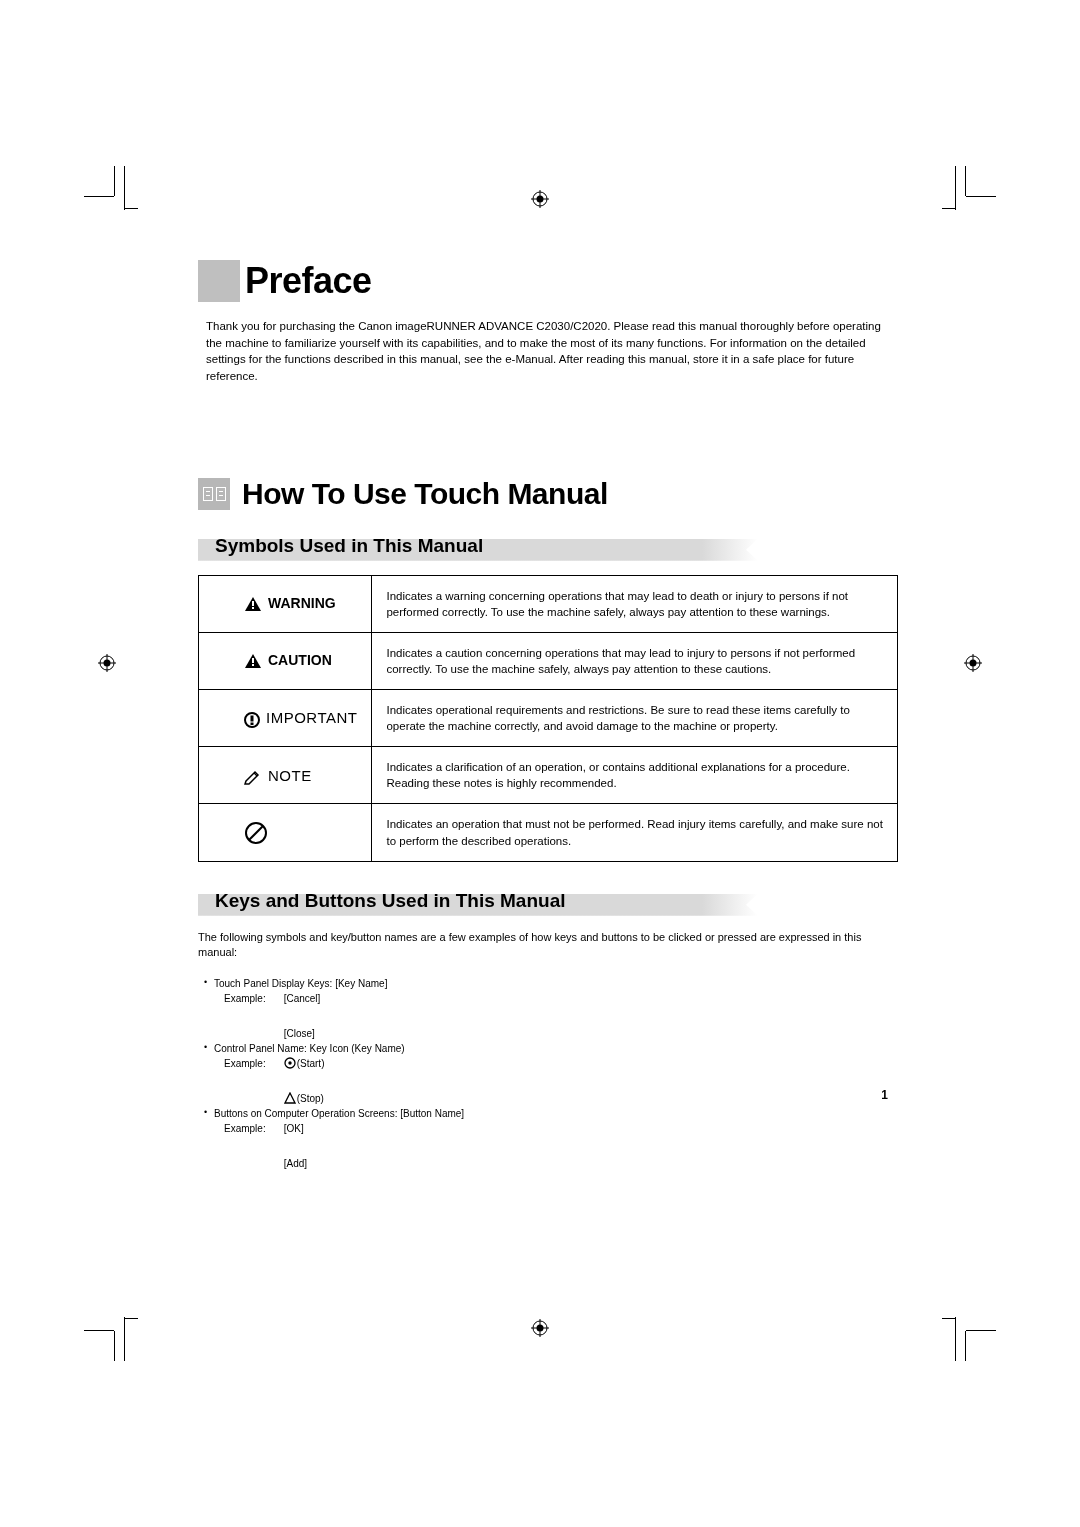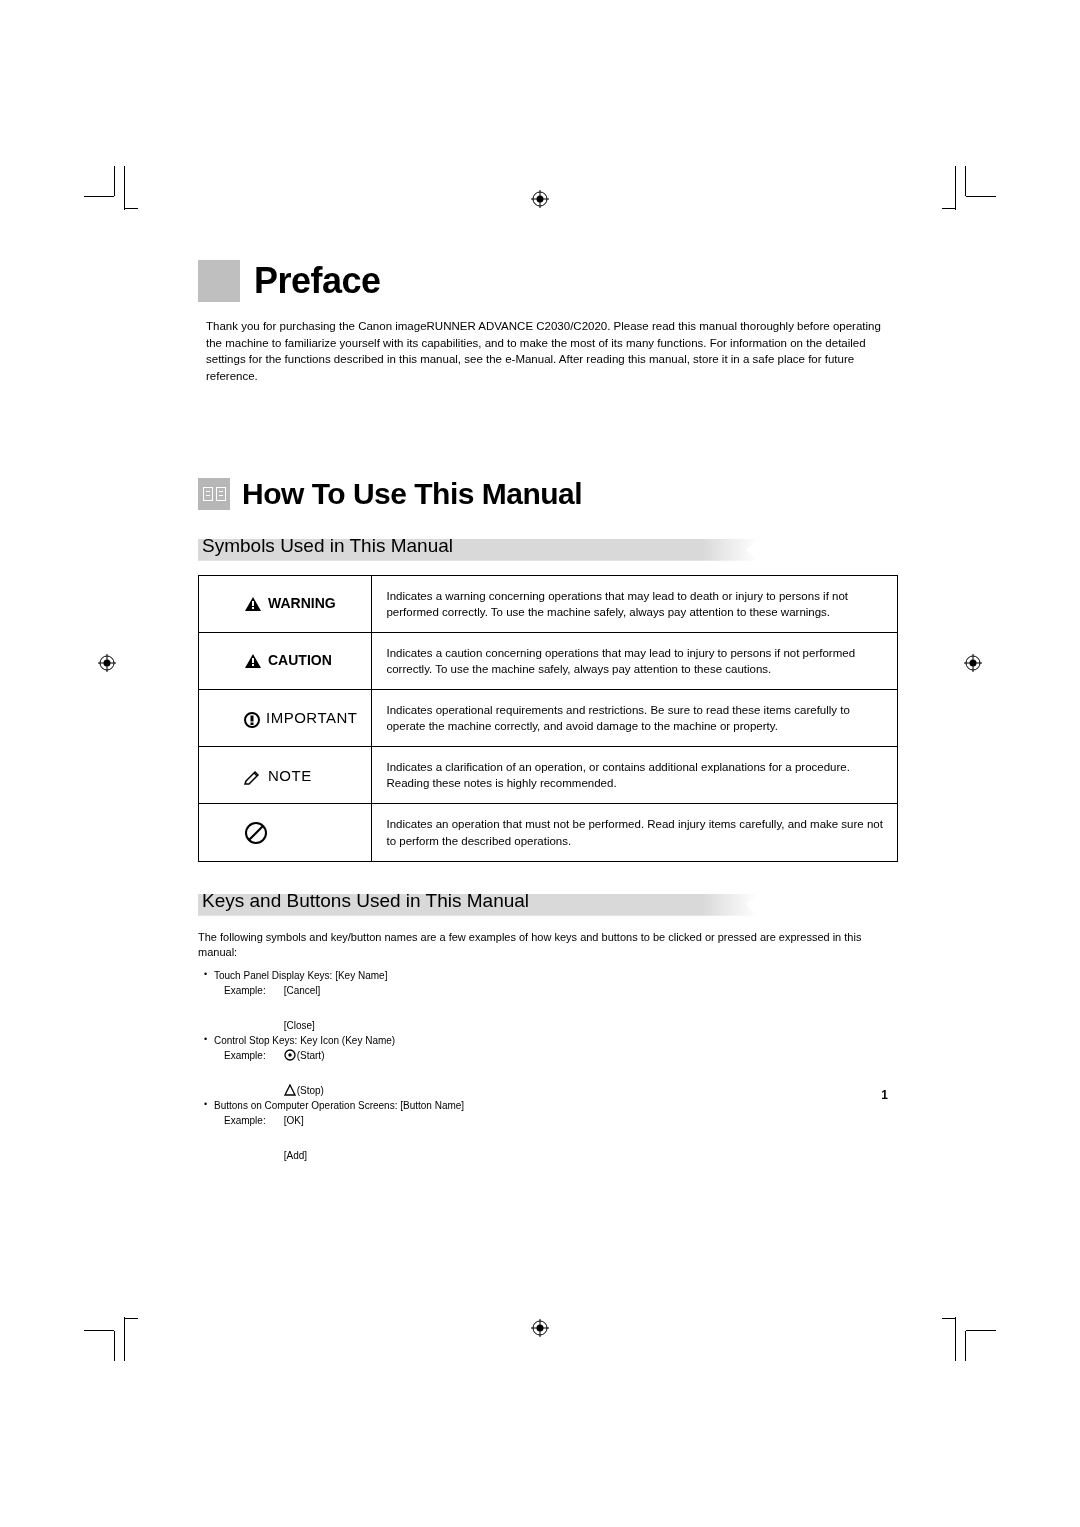--- a/index.html
+++ b/index.html
@@ -32,21 +32,21 @@
   .reg-bottom { bottom: 190px; left: 50%; transform: translateX(-50%); }
   .reg-left   { top: 654px; left: 98px; }
   .reg-right  { top: 654px; right: 98px; }
   .reg-mark svg { display: block; }
   .page {
     position: absolute;
     top: 260px;
     left: 198px;
     width: 700px;
   }
-  .h1-row { display: flex; align-items: center; gap: 14px; margin-bottom: 16px; }
+  .h1-row { display: flex; align-items: center; gap: 5px; margin-bottom: 16px; }
   .h1-block { width: 42px; height: 42px; background: #bfbfbf; }
   .h1 { font-size: 36px; font-weight: 700; letter-spacing: -0.5px; }
   .intro { font-size: 11.5px; line-height: 1.45; margin-left: 8px; margin-bottom: 92px; }
   .h2-row { display: flex; align-items: center; gap: 12px; margin-bottom: 28px; }
   .h2-icon {
     width: 32px; height: 32px; background: #b7b7b7;
     display: flex; align-items: center; justify-content: center; gap: 3px;
   }
   .h2-icon .pg { width: 10px; height: 14px; border: 1.5px solid #fff; position: relative; }
   .h2-icon .pg::before, .h2-icon .pg::after {
@@ -56,22 +56,22 @@
   .h2-icon .pg::after  { top: 7px; }
   .h2 { font-size: 30px; font-weight: 700; letter-spacing: -0.5px; }
   .h3-wrap { position: relative; margin-bottom: 14px; }
   .h3-bar {
     height: 22px;
     background: linear-gradient(to right, #d9d9d9 0%, #d9d9d9 90%, rgba(217,217,217,0) 100%);
     clip-path: polygon(0 0, 100% 0, calc(100% - 12px) 50%, 100% 100%, 0 100%);
     width: 560px;
   }
   .h3 {
-    position: absolute; top: -4px; left: 4px;
-    font-size: 19px; font-weight: 400; color: #000;
+    position: absolute; top: -4px; left: 17px;
+    font-size: 19px; font-weight: 700; color: #000;
   }
   .body-text { font-size: 11px; line-height: 1.4; margin-bottom: 14px; }
   table.symbols {
     width: 100%; border-collapse: collapse; margin-bottom: 32px;
   }
   table.symbols td {
     border: 1px solid #000; padding: 12px 14px; vertical-align: middle;
     font-size: 11.5px; line-height: 1.4;
   }
   table.symbols td.label {
@@ -150,21 +150,21 @@
     <div class="h1-block"></div>
     <div class="h1">Preface</div>
   </div>
   <p class="intro">Thank you for purchasing the Canon imageRUNNER ADVANCE C2030/C2020. Please read this manual thoroughly before operating the machine to familiarize yourself with its capabilities, and to make the most of its many functions. For information on the detailed settings for the functions described in this manual, see the e-Manual. After reading this manual, store it in a safe place for future reference.</p>
 
   <div class="h2-row">
     <div class="h2-icon">
       <div class="pg"></div>
         <div class="pg"></div>
     </div>
-    <div class="h2">How To Use This Manual</div>
+    <div class="h2">How To Use Touch Manual</div>
   </div>
 
   <div class="h3-wrap">
     <div class="h3-bar"></div>
     <div class="h3">Symbols Used in This Manual</div>
   </div>
 
   <table class="symbols">
     <tbody>
         <tr>
@@ -225,36 +225,36 @@
       </td>
       <td>Indicates an operation that must not be performed. Read injury items carefully, and make sure not to perform the described operations.</td>
     </tr>
   </tbody>
     </table>
 
   <div class="h3-wrap">
     <div class="h3-bar"></div>
     <div class="h3">Keys and Buttons Used in This Manual</div>
   </div>
-  <p class="body-text" style="margin-bottom:8px">The following symbols and key/button names are a few examples of how keys and buttons to be clicked or pressed are expressed in this manual:</p>
+  <p class="body-text" style="margin-bottom:16px">The following symbols and key/button names are a few examples of how keys and buttons to be clicked or pressed are expressed in this manual:</p>
 
   <div class="keys-list">
     <ul>
       <li>
         <span>Touch Panel Display Keys: [Key Name]</span>
         <div class="ex-row">
           <span>Example:</span>
           <span class="ex-col">
             <span>[Cancel]</span>
             <span>[Close]</span>
           </span>
         </div>
       </li>
       <li>
-        <span>Control Stop Keys: Key Icon (Key Name)</span>
+        <span>Control Panel Name: Key Icon (Key Name)</span>
         <div class="ex-row">
           <span>Example:</span>
           <span class="ex-col">
             <span>
               <span class="inline-ic">
                 <svg width="12" height="12">
                     <circle cx="6" cy="6" r="5" fill="none" stroke="#000" stroke-width="1.3"></circle>
                     <circle cx="6" cy="6" r="1.7" fill="#000"></circle>
                   </svg>
               </span><span>(Start)</span>

